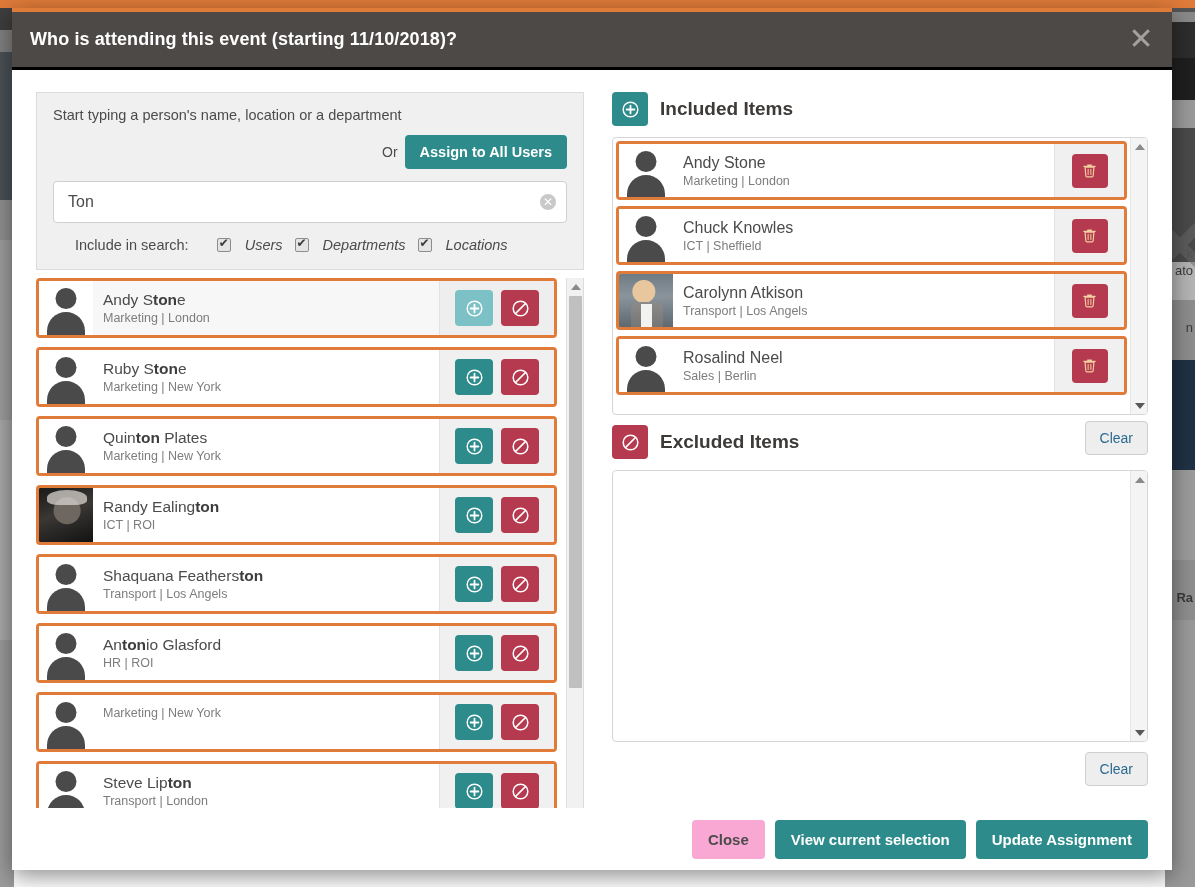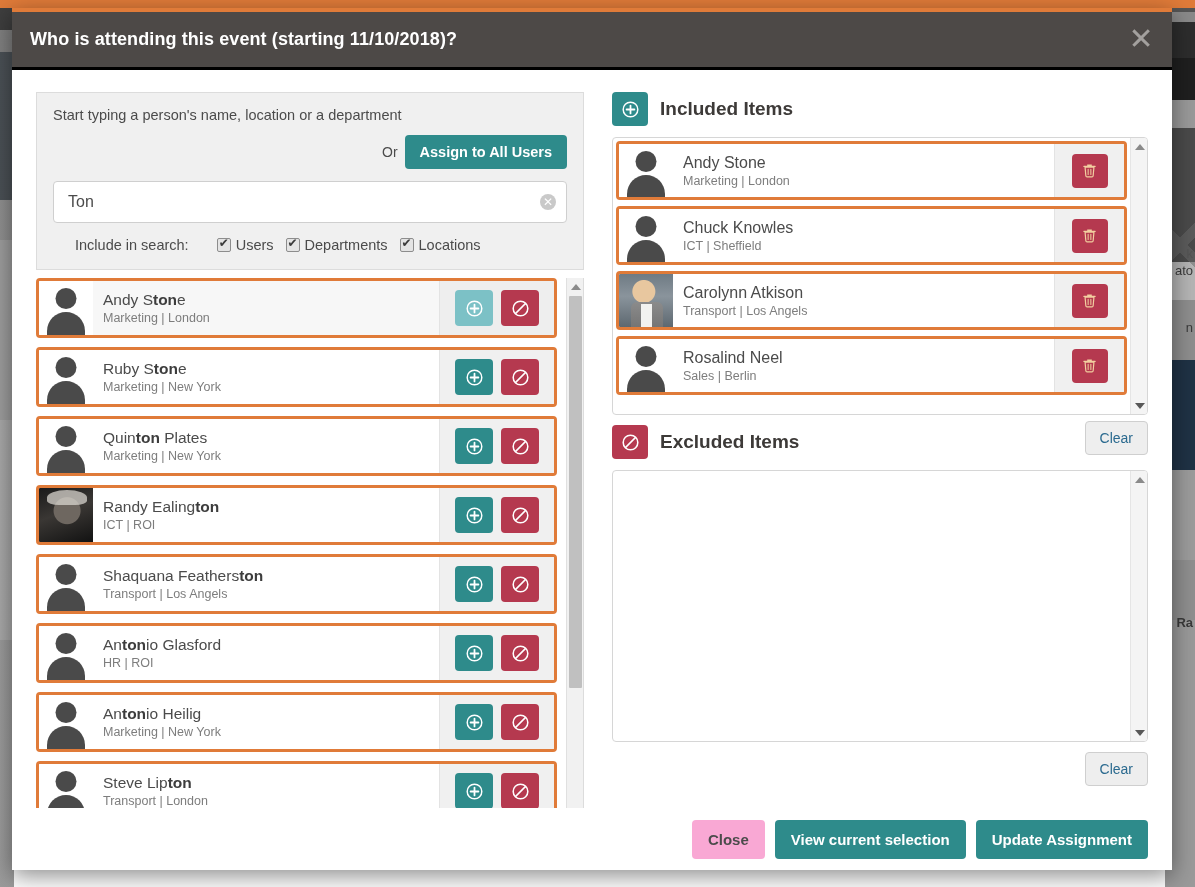--- a/index.html
+++ b/index.html
@@ -142,21 +142,21 @@
     width: 16px; height: 16px; border-radius: 50%;
     background: #c9c9c9; color: #fff;
     font-size: 12px; line-height: 16px; text-align: center;
     cursor: pointer; font-family: "DejaVu Sans", sans-serif;
   }
   #include-row {
     display: flex; align-items: center; gap: 12px;
     margin-top: 14px; padding-left: 22px;
   }
   #include-label { color: #4b4b4b; font-size: 14.5px; margin-right: 16px; }
-  .cbx-item { display: flex; align-items: center; gap: 5px; cursor: pointer; }
+  .cbx-item { display: flex; align-items: center; gap: 14px; cursor: pointer; font-style: italic; }
   .cbx-item span { color: #4b4b4b; font-size: 14.5px; }
   .cbx {
     width: 14px; height: 14px; flex: none;
     background: #e4e4e4; border: 1px solid #8d8d8d; border-radius: 2px;
     position: relative;
   }
   .cbx::after {
     content: "✔"; position: absolute; left: 1px; top: -3px;
     font-size: 12px; color: #3a3a3a; font-family: "DejaVu Sans", sans-serif;
   }
@@ -350,21 +350,21 @@
 </style>
 </head>
 <body>
 
 <div id="backdrop">
   <div class="bg-left-strip"></div>
   <div class="bg-right-strip">
     <div class="bg-faint-text" style="top:246px">k</div>
     <div class="bg-faint-text" style="top:263px">ato</div>
     <div class="bg-faint-text" style="top:320px">n</div>
-    <div class="bg-faint-text" style="top:615px;font-weight:bold">Ra</div>
+    <div class="bg-faint-text" style="top:590px;font-weight:bold">Ra</div>
   </div>
   <div class="bg-top-orange"></div>
   <div class="bg-top-dark-right"></div>
 </div>
 
 <div id="modal">
 
   <div id="modal-header">
     <div id="modal-title">Who is attending this event (starting 11/10/2018)?</div>
     <div id="close-btn">✕</div>
@@ -528,21 +528,20 @@
                   <svg class="glyph" viewBox="0 0 20 20" aria-hidden="true">
                     <circle cx="10" cy="10" r="8.6" fill="none" stroke="#ffffff" stroke-width="1.8"></circle>
                     <path d="M4.3 15.7L15.7 4.3" stroke="#ffffff" stroke-width="1.8" stroke-linecap="round"></path>
                   </svg>
                 </button>
               </div>
             </div>
             <div class="res-row">
               <div class="avatar silhouette"></div>
               <div class="res-meta">
-                <div class="res-name"><span>An</span><b>ton</b><span>io Heilig</span></div>
                 <div class="res-sub">Marketing | New York</div>
               </div>
               <div class="res-actions">
                 <button class="btn-sq btn-add">
                   <svg class="glyph" viewBox="0 0 20 20" aria-hidden="true">
                     <circle cx="10" cy="10" r="8.6" fill="none" stroke="#ffffff" stroke-width="1.7"></circle>
                     <path d="M10 5.4v9.2M5.4 10h9.2" stroke="#ffffff" stroke-width="2.1" stroke-linecap="round"></path>
                   </svg>
                 </button>
                 <button class="btn-sq btn-excl">

